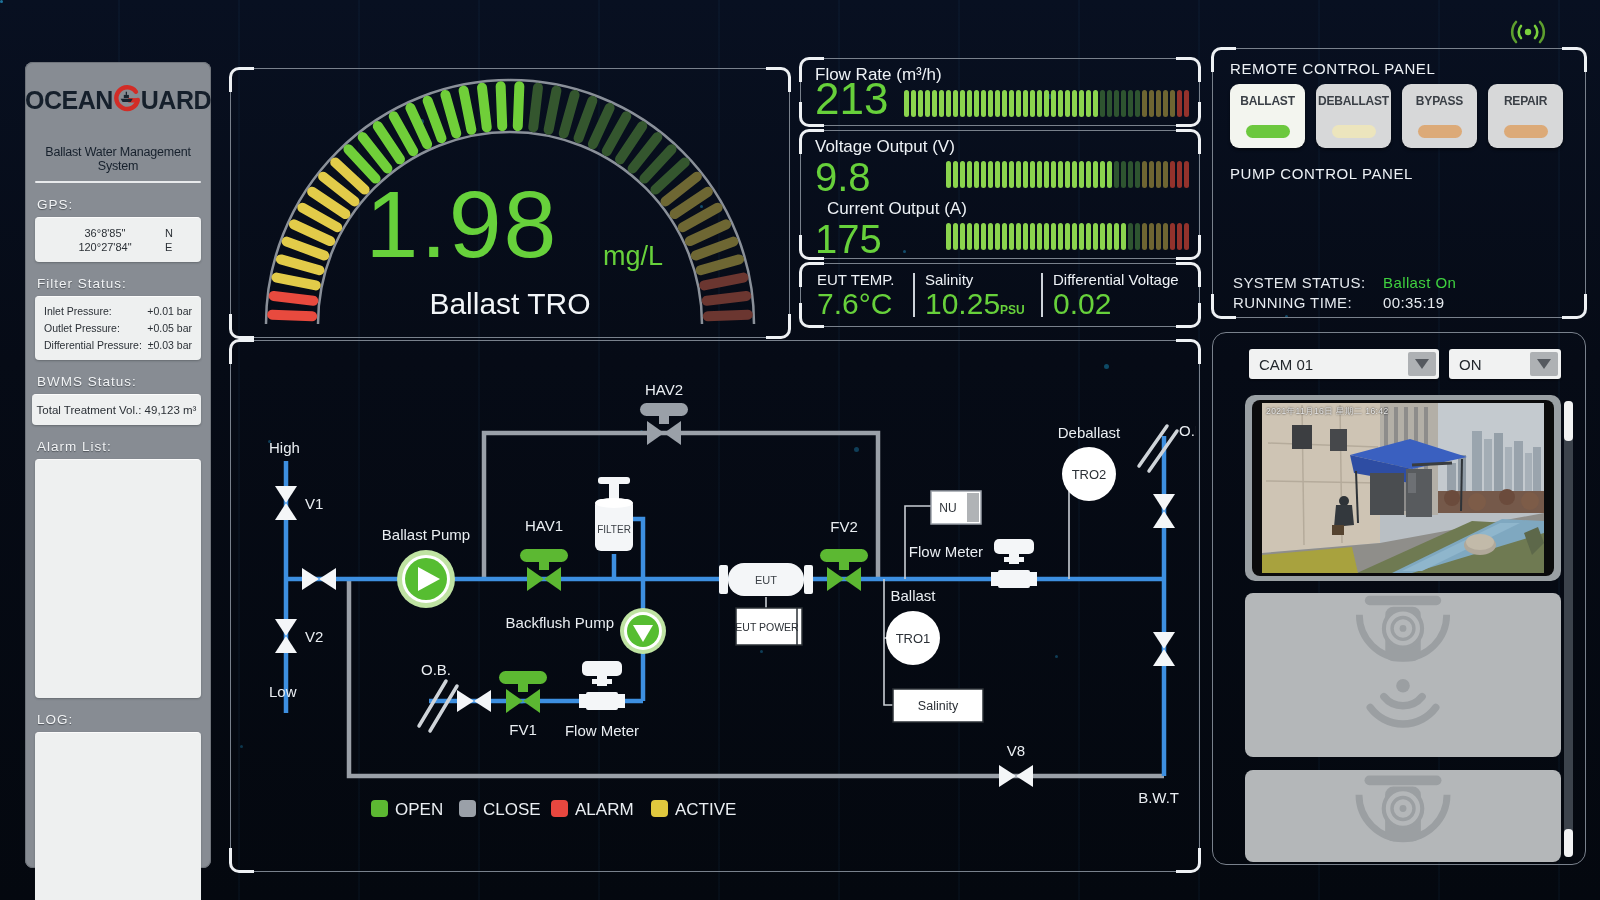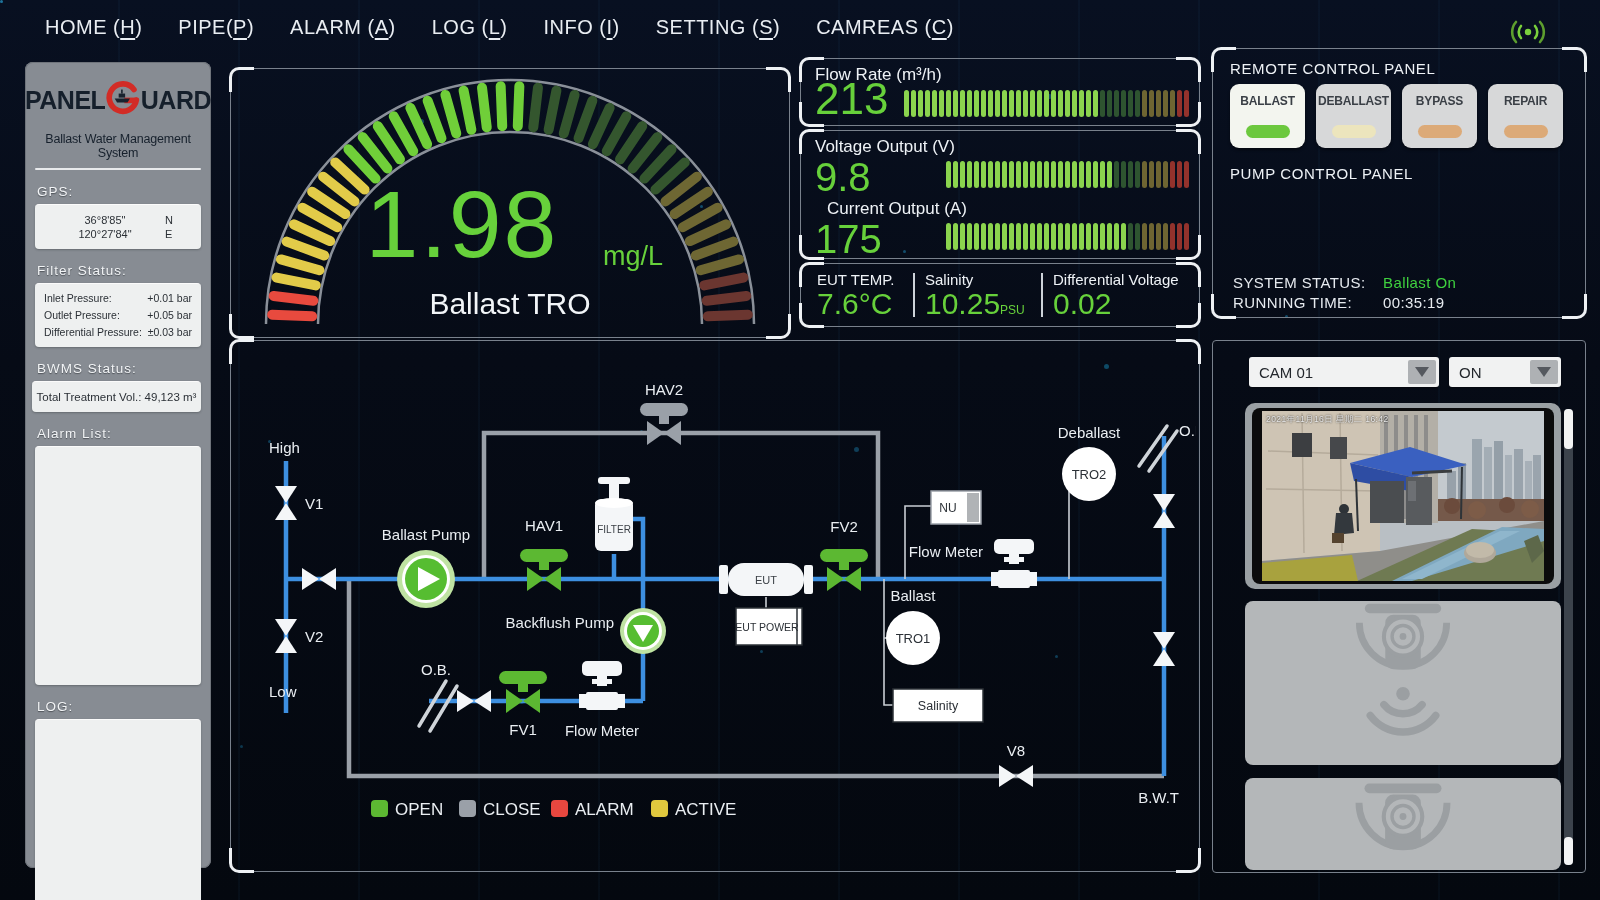--- a/index.html
+++ b/index.html
@@ -30,21 +30,21 @@
   .cn.tl{top:-2px;left:-2px;border-top-width:3px;border-left-width:3px;border-top-left-radius:10px;}
   .cn.tr{top:-2px;right:-2px;border-top-width:3px;border-right-width:3px;border-top-right-radius:10px;}
   .cn.bl{bottom:-2px;left:-2px;border-bottom-width:3px;border-left-width:3px;border-bottom-left-radius:10px;}
   .cn.br{bottom:-2px;right:-2px;border-bottom-width:3px;border-right-width:3px;border-bottom-right-radius:10px;}
 
   
   .sidebar{position:absolute;left:25px;top:62px;width:186px;height:806px;background:#878c93;
     border-radius:8px;box-shadow:0 0 0 1px #6f747b inset;}
   .logo-row{display:flex;align-items:center;justify-content:center;margin-top:12px;height:52px;}
   .logo-word{font-size:25px;font-weight:bold;color:#151f2b;letter-spacing:-.5px;}
-  .logo-sub{text-align:center;color:#16202c;font-size:12.5px;margin-top:6px;letter-spacing:-.2px;}
+  .logo-sub{text-align:center;color:#16202c;font-size:12.5px;margin-top:19px;letter-spacing:-.2px;}
   .logo-rule{height:2px;background:#e8eaec;margin:8px 10px 0 10px;border-radius:1px;}
   .sb-title{color:#f2f4f6;font-size:13.5px;letter-spacing:1px;margin:14px 0 5px 12px;
     text-shadow:0 1px 1px rgba(40,45,50,.6);}
   .sb-box{background:#eef0f0;border-radius:4px;margin:0 10px;border-top:1px solid #fbfbfb;
     box-shadow:0 1px 2px rgba(40,45,50,.35);color:#2b3036;}
   .gps-box{height:38px;padding:3px 10px;display:flex;flex-direction:column;justify-content:center;gap:2px;}
   .gps-row{display:flex;font-size:11px;}
   .gps-val{flex:1;text-align:center;}
   .gps-dir{width:26px;}
   .fs-box{padding:6px 9px;}
@@ -64,42 +64,42 @@
   .flow-panel{left:800px;top:58px;width:398px;height:66px;}
   .vc-panel{left:800px;top:130px;width:398px;height:127px;}
   .stats-panel{left:800px;top:263px;width:398px;height:62px;}
   .meter-title{position:absolute;left:14px;top:6px;color:#eef2f6;font-size:17px;}
   .meter-value{position:absolute;left:14px;color:#67d13b;}
   .bars{position:absolute;display:flex;gap:2px;align-items:center;}
   .bars i{display:block;width:5px;height:27px;border-radius:2.5px;}
   .stat-col{position:absolute;top:0;bottom:0;}
   .stat-label{color:#eef2f6;font-size:15px;margin-top:7px;}
   .stat-value{color:#67d13b;font-size:30px;line-height:1;margin-top:1px;}
-  .stat-unit{font-size:12px;}
+  .stat-unit{font-size:12px;font-weight:bold;}
   .stat-div{position:absolute;top:9px;bottom:9px;width:1.5px;background:#cdd3d9;}
 
   
   .remote-panel{left:1212px;top:48px;width:372px;height:268px;}
   .rc-title{position:absolute;left:17px;color:#eef2f6;font-size:15px;letter-spacing:.6px;}
   .btn-row{position:absolute;left:17px;display:flex;gap:11px;}
   .hmi-btn{width:75px;height:64px;border-radius:9px;position:relative;cursor:pointer;
     box-shadow:0 2px 3px rgba(0,0,0,.45);}
   .hmi-btn.lit{background:#f3f5ef;}
   .hmi-btn.dim{background:#d7d8d9;}
   .hmi-btn .lbl{position:absolute;top:10px;left:0;right:0;text-align:center;
     color:#3a3f46;font-size:12px;font-weight:bold;letter-spacing:-.2px;}
   .hmi-btn .pill{position:absolute;bottom:10px;left:50%;transform:translateX(-50%);
     width:44px;height:13px;border-radius:7px;}
   .sys-row{position:absolute;left:20px;color:#e6eaef;font-size:15px;letter-spacing:.4px;display:flex;}
   .sys-row .k{width:150px;}
   .sys-green{color:#3fd23f;}
 
   
-  .cam-panel{position:absolute;left:1212px;top:340px;width:372px;height:531px;
-    border:1.5px solid #79818c;border-radius:4px;overflow:hidden;}
+  .cam-panel{position:absolute;left:1212px;top:332px;width:372px;height:531px;
+    border:1.5px solid #79818c;border-radius:14px;overflow:hidden;}
   .dropdown{position:absolute;top:16px;height:30px;background:#f1f2f2;border-radius:3px;
     display:flex;align-items:center;cursor:pointer;box-shadow:0 1px 2px rgba(0,0,0,.4);}
   .dropdown .dtext{flex:1;color:#23272c;font-size:15px;padding-left:10px;}
   .dropdown .dbtn{width:28px;height:24px;margin-right:3px;background:#aeb1b4;border-radius:2px;
     display:flex;align-items:center;justify-content:center;}
   .dropdown .dbtn span{width:0;height:0;border-left:7px solid transparent;border-right:7px solid transparent;
     border-top:10px solid #55595f;}
   .video-frame{position:absolute;left:32px;top:62px;width:316px;height:186px;background:#9aa0a4;border-radius:10px;}
   .video-inner{position:absolute;left:7px;top:5px;right:7px;bottom:5px;background:#0b0b0c;border-radius:8px;overflow:hidden;}
   .video-img{position:absolute;left:10px;top:3px;width:282px;height:170px;}
@@ -113,40 +113,31 @@
   
   .diagram-panel{left:230px;top:340px;width:968px;height:530px;}
 </style>
 </head>
 <body>
 
 <div id="stage">
   <div class="deco-lines"></div>
   <div class="deco-dots"></div>
 
-  <div class="nav">
-    <div class="nav-item">HOME (<u>H</u>)</div>
-    <div class="nav-item">PIPE(<u>P</u>)</div>
-    <div class="nav-item">ALARM (<u>A</u>)</div>
-    <div class="nav-item">LOG (<u>L</u>)</div>
-    <div class="nav-item">INFO (<u>I</u>)</div>
-    <div class="nav-item">SETTING (<u>S</u>)</div>
-    <div class="nav-item">CAMREAS (<u>C</u>)</div>
-  </div>
   <svg class="signal" viewBox="0 0 40 28">
     <circle cx="20" cy="14" r="3.2" fill="#7ad13c"></circle>
     <path d="M13,8 a9,9 0 0 0 0,12" stroke="#7ad13c" stroke-width="2.6" fill="none" stroke-linecap="round"></path>
     <path d="M8,4 a15,15 0 0 0 0,20" stroke="#5d9e2e" stroke-width="2.6" fill="none" stroke-linecap="round"></path>
     <path d="M27,8 a9,9 0 0 1 0,12" stroke="#7ad13c" stroke-width="2.6" fill="none" stroke-linecap="round"></path>
     <path d="M32,4 a15,15 0 0 1 0,20" stroke="#5d9e2e" stroke-width="2.6" fill="none" stroke-linecap="round"></path>
   </svg>
 
   <div class="sidebar">
     <div class="logo-row">
-      <span class="logo-word">PANEL</span>
+      <span class="logo-word">OCEAN</span>
       <svg width="44" height="46" viewBox="0 0 44 46">
         <path d="M36,10 A17,17 0 1 0 39,23" stroke="#d22c26" stroke-width="7" fill="none" stroke-linecap="round"></path>
         <rect x="24" y="20" width="16" height="7" fill="#d22c26"></rect>
         <polygon points="12,21 31,21 28,26 15,26" fill="#18222e"></polygon>
         <rect x="17" y="15" width="8" height="5" fill="#18222e"></rect>
         <rect x="20" y="10" width="2" height="5" fill="#18222e"></rect>
       </svg>
       <span class="logo-word">UARD</span>
     </div>
     <div class="logo-sub">Ballast Water Management System</div>

